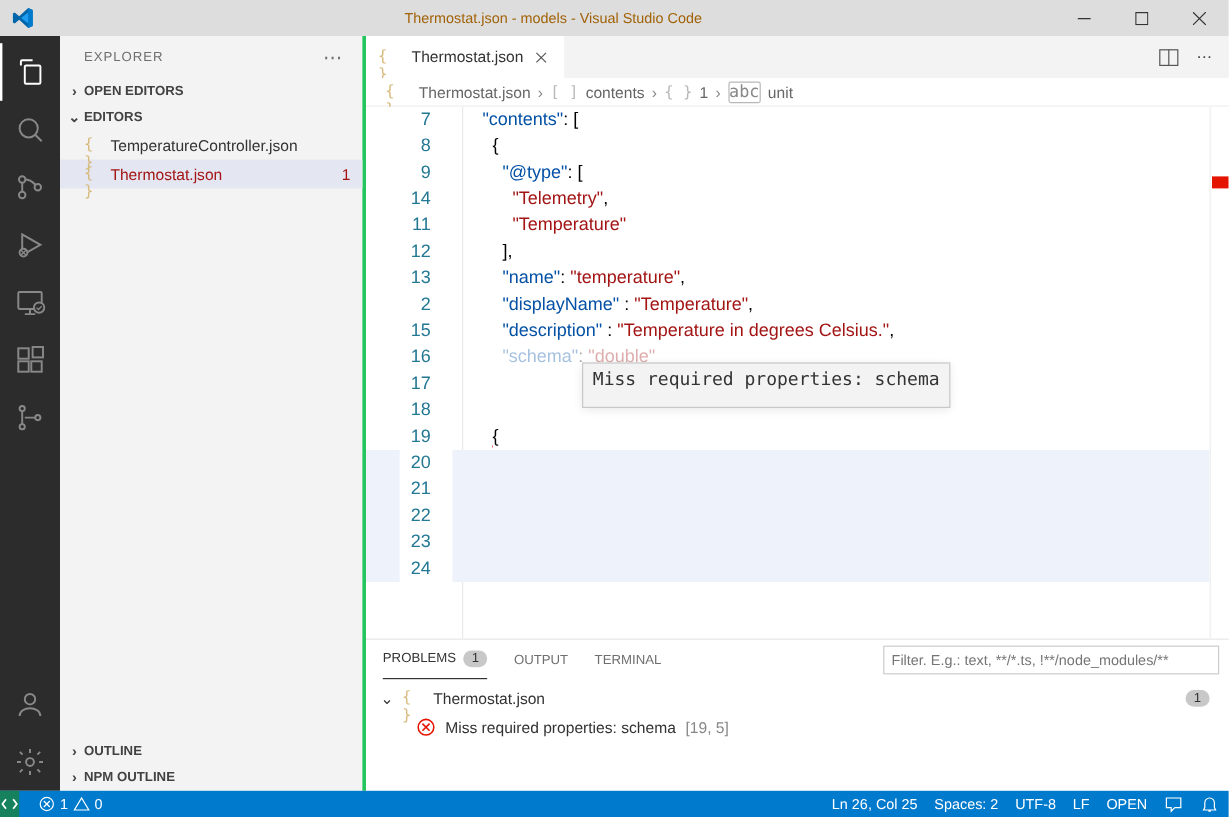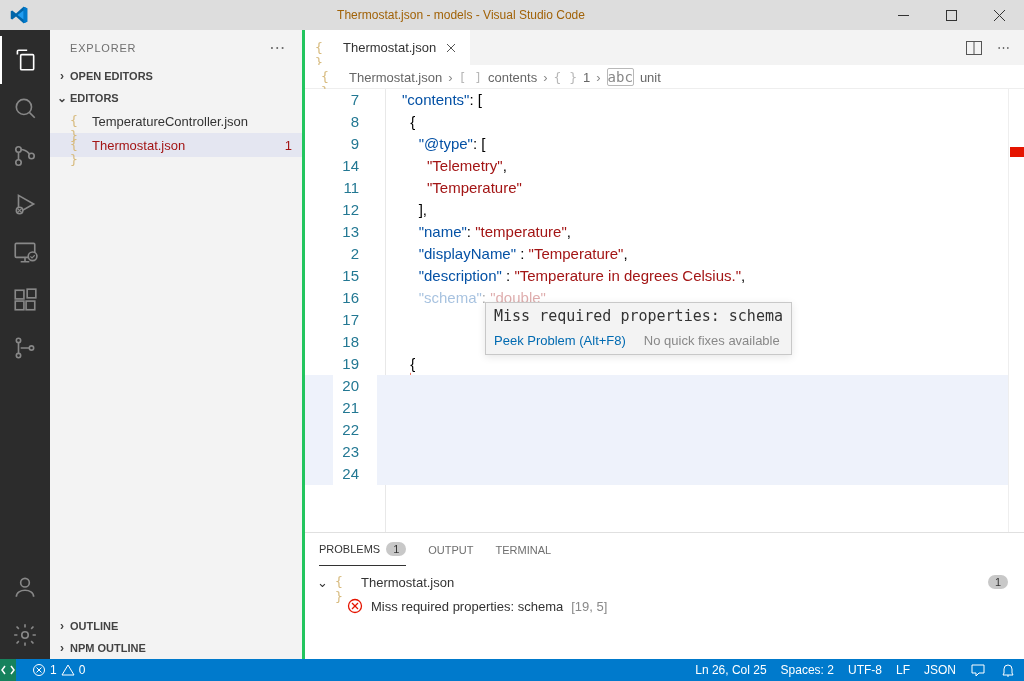--- a/index.html
+++ b/index.html
@@ -299,39 +299,36 @@
         <div class="line"> </div>
         <div class="line">        <span class="tk-pun" style="text-decoration: underline wavy #e51400;">{</span></div>
         <div class="line">          <span class="tk-key">"@type"</span><span class="tk-pun">: [</span></div>
         <div class="line">            <span class="tk-str">"Telemetry"</span><span class="tk-pun">,</span></div>
         <div class="line">            <span class="tk-str">"Pressure"</span></div>
         <div class="line">          <span class="tk-pun">],</span></div>
         <div class="line">          <span class="tk-key">"name"</span><span class="tk-pun">: </span><span class="tk-str">"pressure"</span><span class="tk-pun">,</span></div>
 
         <div class="hover-box">
           <div class="msg">Miss required properties: schema</div>
-          <div class="acts">
-            <span class="peek">Peek Problem (Alt+F8)</span>
-            <span class="noquick">No quick fixes available</span>
-          </div>
         </div>
       </div>
       <div class="minimap">
         <div class="red-sq" style="top:58px;"></div>
       </div>
     </div>
 
     <div class="panel">
       <div class="panel-tabs">
         <div class="panel-tab active">
           <span>PROBLEMS</span>
           <span class="count-badge">1</span>
         </div>
         <div class="panel-tab">OUTPUT</div>
         <div class="panel-tab">TERMINAL</div>
+        <input class="panel-filter" placeholder="Filter. E.g.: text, **/*.ts, !**/node_modules/**" style="">
       </div>
       <div class="problems-body">
         <div class="prob-file">
           <span class="chev">⌄</span>
           <span class="json-icon">{ }</span>
           <span>Thermostat.json</span>
           <span class="badge-round">1</span>
         </div>
         <div class="prob-item">
           <span class="err-icon">
@@ -365,21 +362,21 @@
     <svg width="14" height="14" viewBox="0 0 14 14">
         <path d="M7 2l6 10H1L7 2z" fill="none" stroke="#fff"></path>
       </svg>
     <span>0</span>
   </div>
   <div class="sb-right">
     <div class="sb-item">Ln 26, Col 25</div>
     <div class="sb-item">Spaces: 2</div>
     <div class="sb-item">UTF-8</div>
     <div class="sb-item">LF</div>
-    <div class="sb-item">JSON</div>
+    <div class="sb-item">OPEN</div>
     <div class="sb-item">
         <svg width="16" height="16" viewBox="0 0 16 16" fill="none" stroke="#fff">
           <path d="M2 3h12v8H9l-3 3v-3H2V3z"></path>
         </svg>
       </div>
     <div class="sb-item">
         <svg width="16" height="16" viewBox="0 0 16 16" fill="none" stroke="#fff">
           <path d="M4 11V7a4 4 0 018 0v4l1 2H3l1-2zM7 14h2"></path>
         </svg>
       </div>

